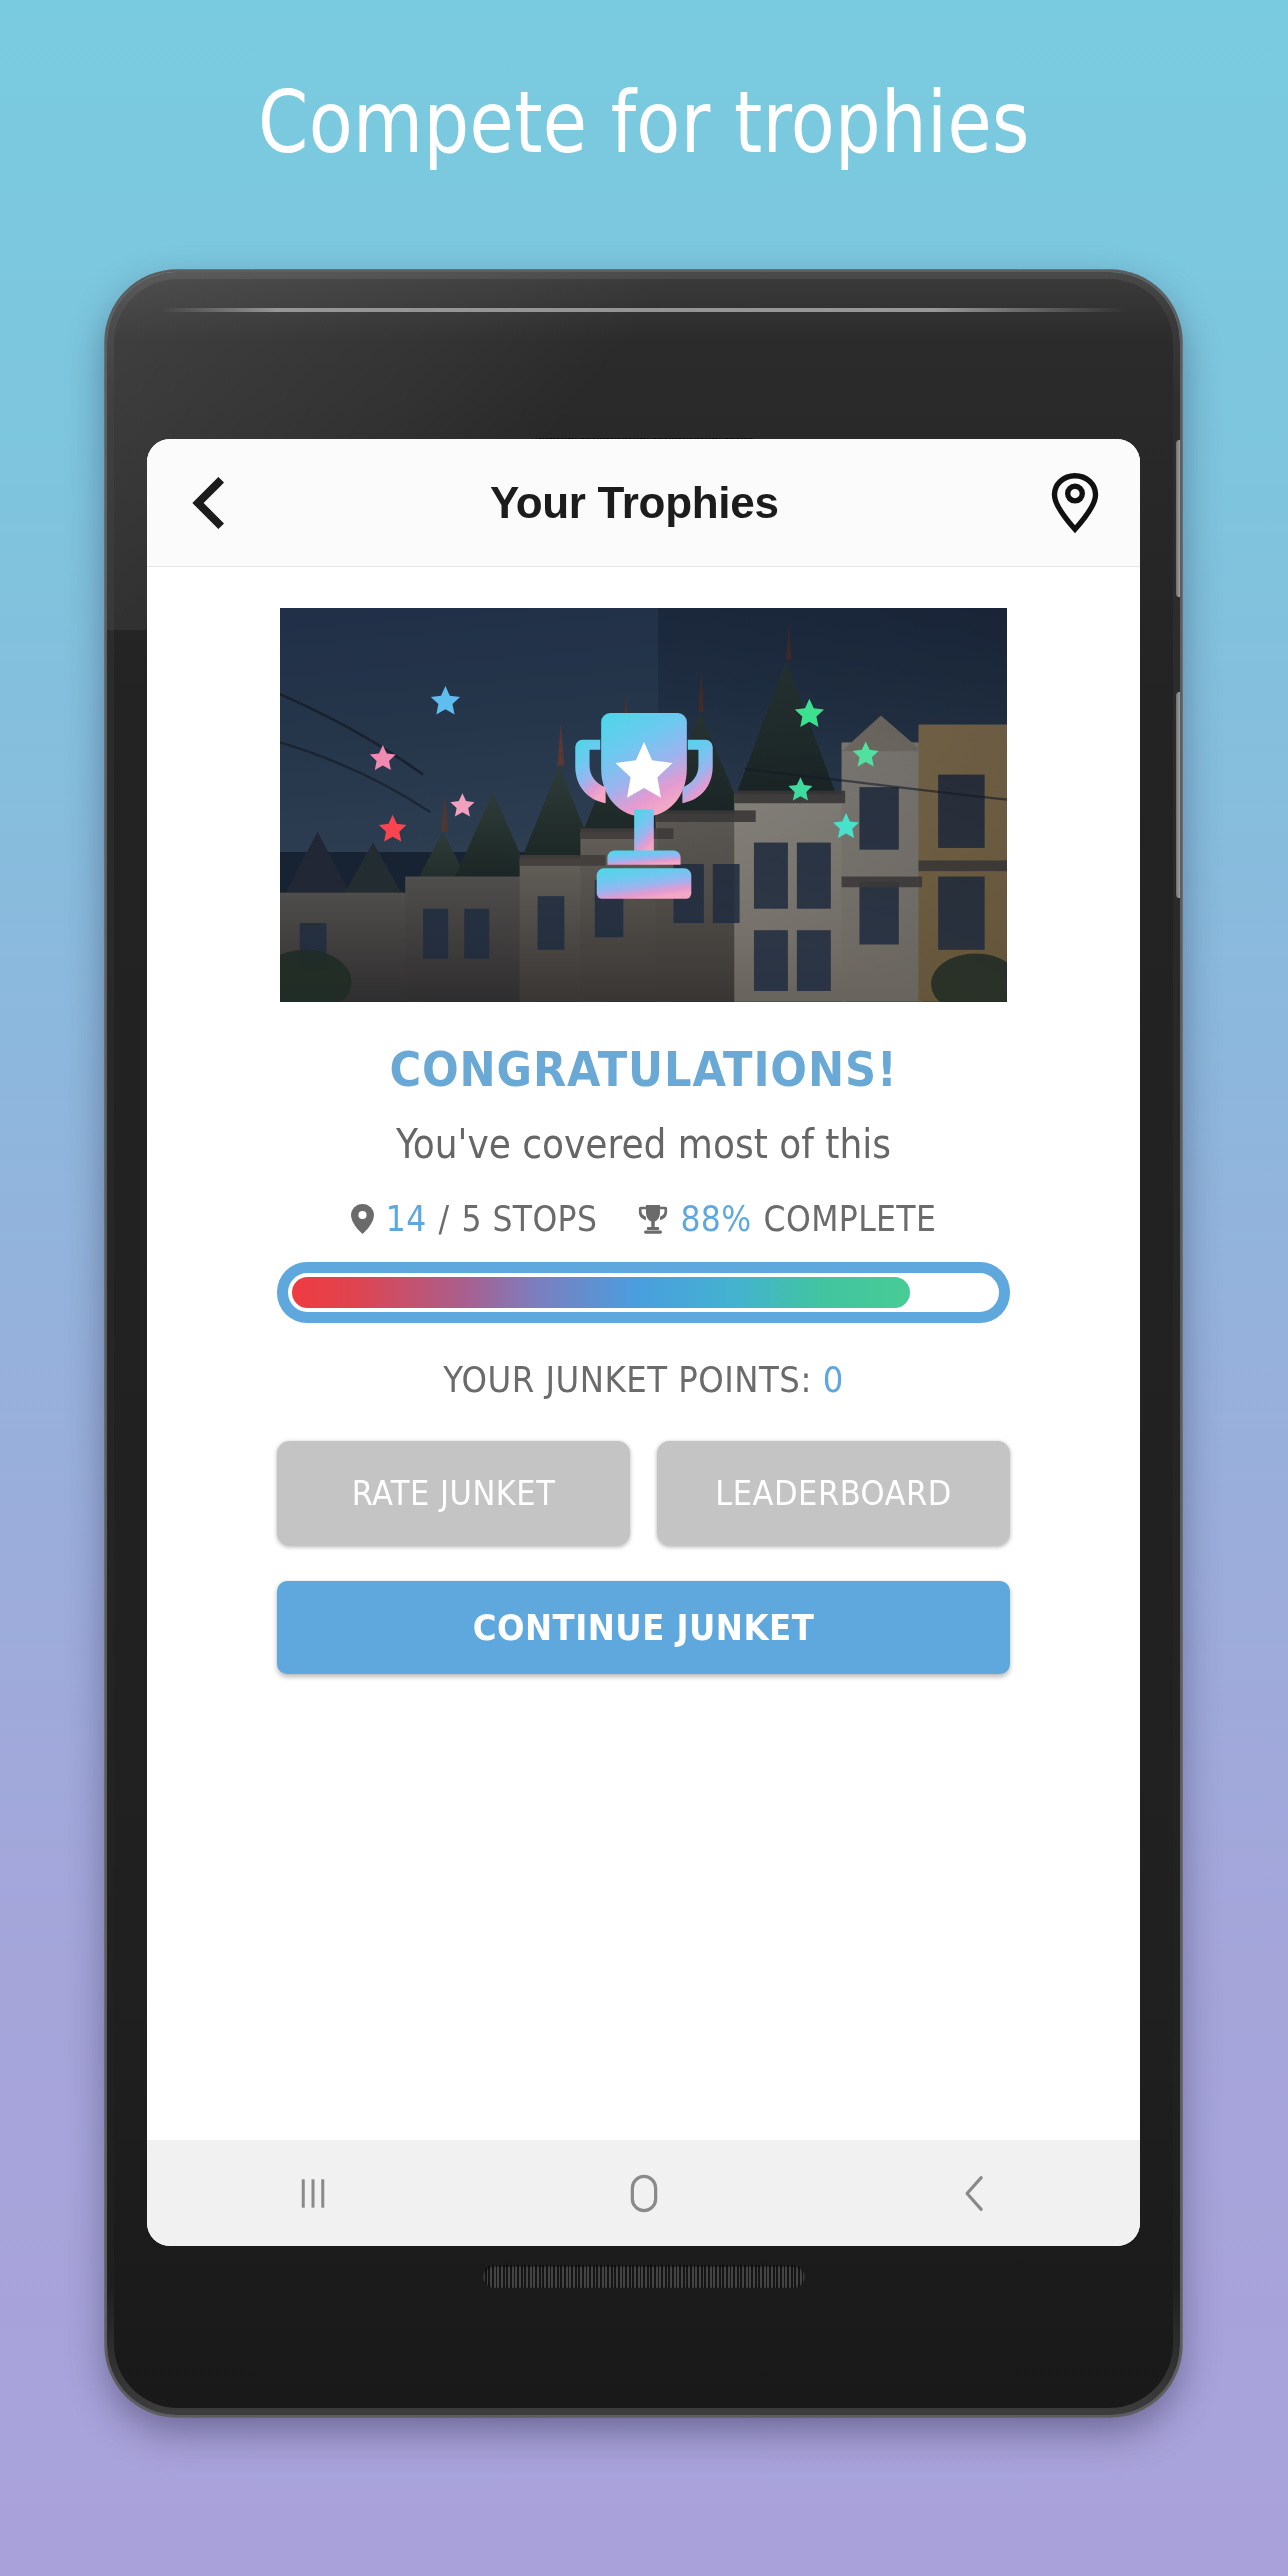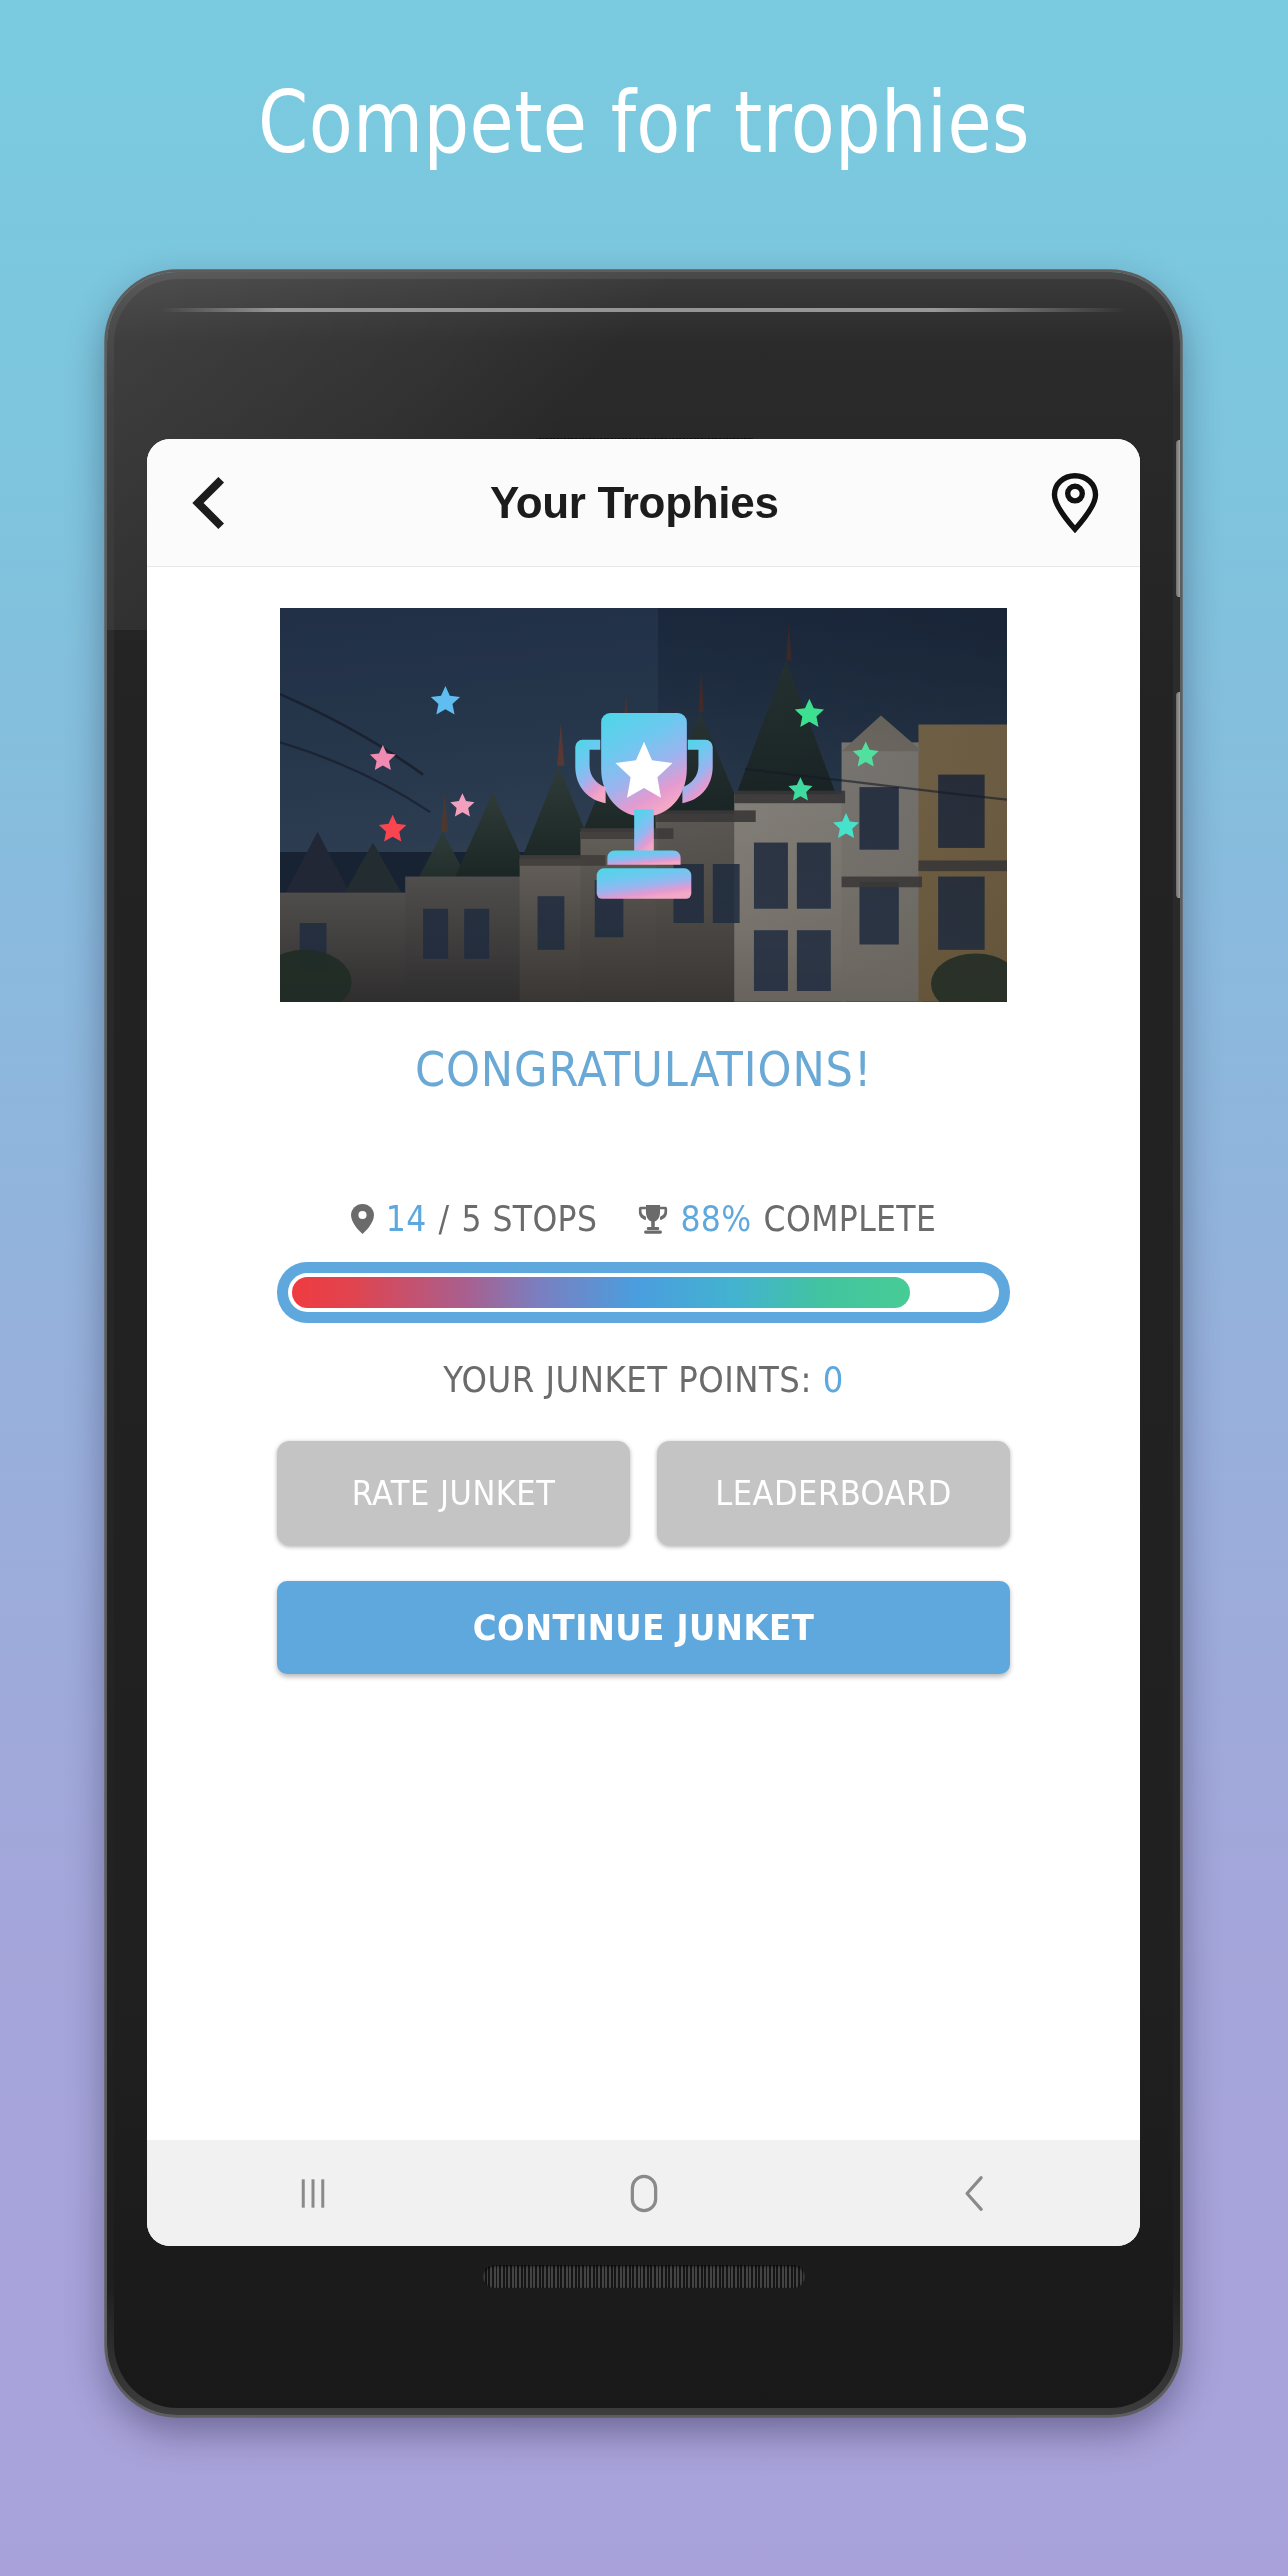--- a/index.html
+++ b/index.html
@@ -122,21 +122,21 @@
 
   .trophy-wrap{
     position:absolute; left:50%; top:50%; transform:translate(-50%,-50%);
     width:170px; height:191px;
   }
 
   
   .congrats{
     margin-top:39px; text-align:center;
     font-family:"DejaVu Sans Condensed","Liberation Sans", sans-serif;
-    font-size:48px; font-weight:400; color:#6aa9d6; letter-spacing:0.9px;
+    font-size:48px; font-weight:700; color:#6aa9d6; letter-spacing:0.9px;
   }
   .subtext{
     margin-top:21.5px; text-align:center;
     font-family:"DejaVu Sans Condensed","Liberation Sans", sans-serif;
     font-size:40px; font-weight:400; color:#666666; line-height:1.26;
     padding:0 81px;
   }
 
   
   .stats{
@@ -359,21 +359,21 @@
           <rect x="84" y="112" width="22" height="48" fill="url(#trophyGrad)"></rect>
           <path d="M62 158 h66 a8 8 0 0 1 8 8 v8 h-82 v-8 a8 8 0 0 1 8 -8 z" fill="url(#trophyGrad)"></path>
           <path d="M50 178 h90 a8 8 0 0 1 8 8 v20 a6 6 0 0 1 -6 6 h-94 a6 6 0 0 1 -6 -6 v-20 a8 8 0 0 1 8 -8 z" fill="url(#trophyGrad)"></path>
           <polygon points="95,36 104,57 127,60 110,76 114,99 95,88 76,99 80,76 63,60 86,57" fill="#ffffff"></polygon>
         </svg>
       </div>
     </div>
 
     <div class="congrats">CONGRATULATIONS!</div>
     <div class="subtext">
-      <br>
+      <span>You've covered most of this</span><br>
     </div>
 
     <div class="stats">
       <div class="stat">
         <svg width="23" height="30" viewBox="0 0 26 34">
           <path d="M13 0 C5.8 0 0 5.6 0 12.6 C0 21 9 31 13 34 C17 31 26 21 26 12.6 C26 5.6 20.2 0 13 0 Z" fill="#6b6b6b"></path>
           <circle cx="13" cy="12.4" r="4.6" fill="#ffffff"></circle>
         </svg>
         <span class="hl">14</span>
         <span>/</span>

